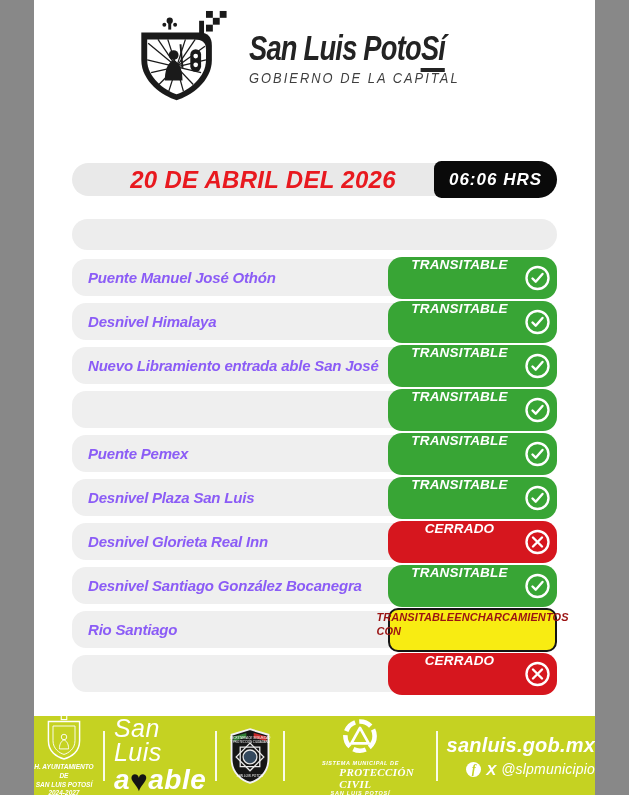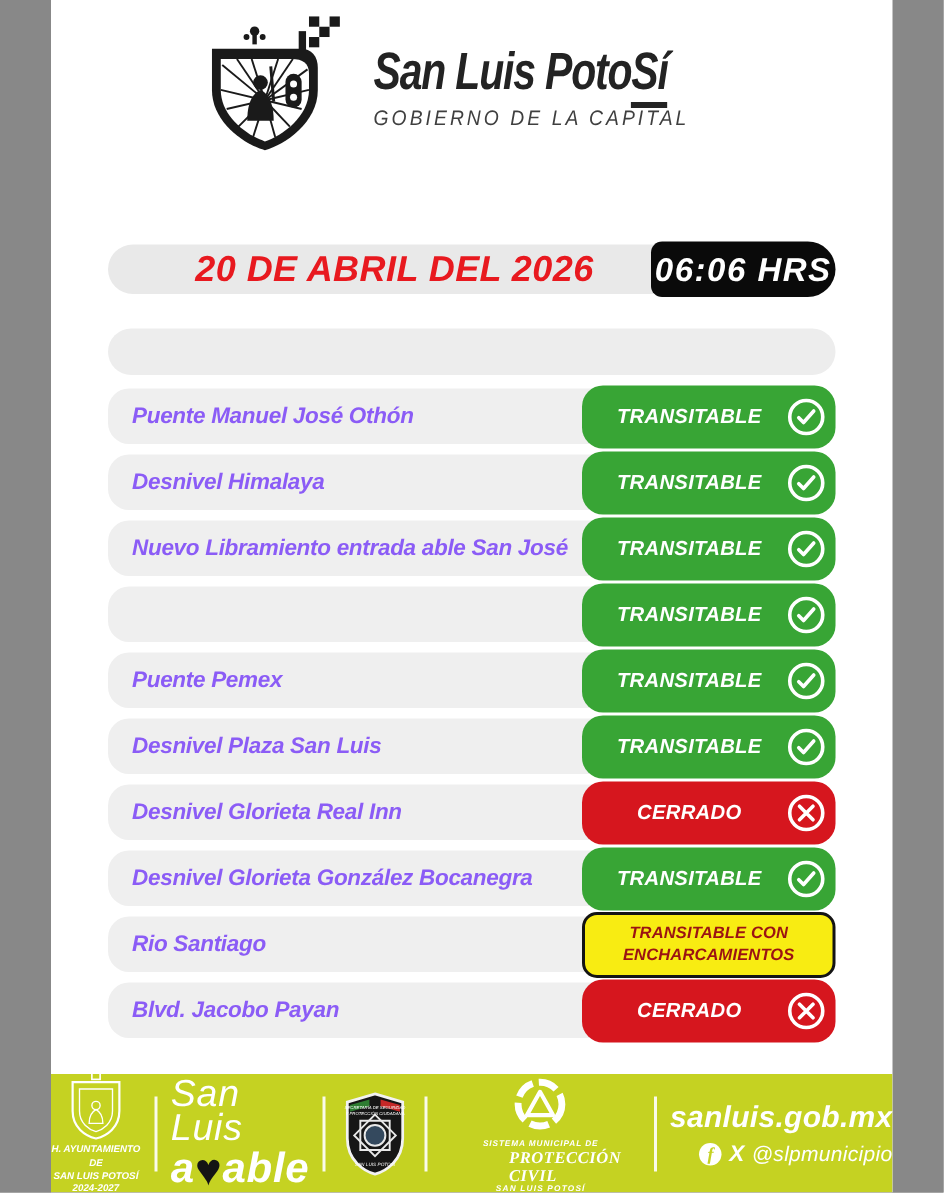--- a/index.html
+++ b/index.html
@@ -38,50 +38,50 @@
   .date-pill {
     position:absolute; left:38px; top:163px; width:382px; height:33px;
     background:#e9e9e9; border-radius:17px;
     display:flex; align-items:center; justify-content:center;
     font-weight:bold; font-size:24px; color:var(--date-red,#e8191f); letter-spacing:0.3px;
   }
   .time-pill {
     position:absolute; left:400px; right:38px; top:161px; height:37px;
     background:#0a0a0a; border-radius:8px 20px 20px 8px;
     display:flex; align-items:center; justify-content:center;
-    font-weight:bold; font-size:22px; color:#ffffff; letter-spacing:1px;
+    font-weight:bold; font-size:17px; color:#ffffff; letter-spacing:1px;
   }
   
   .empty-pill {
     position:absolute; left:38px; right:38px; top:219px; height:31px;
     background:#ededed; border-radius:16px;
   }
   
   .rows { position:absolute; top:259px; left:38px; right:38px; }
   .row {
     position:relative; height:37px; margin-bottom:7px;
     background:#efefef; border-radius:14px;
     display:flex; align-items:center;
   }
   .road-label {
     padding-left:16px; font-weight:bold; font-size:15px; color:#8b5cf6; letter-spacing:-0.2px;
     white-space:nowrap;
   }
   .badge {
     position:absolute; right:0; top:-2.5px; height:42px; width:169px;
-    border-radius:14px; display:flex; align-items:center; justify-content:center;margin-left:48px;
+    border-radius:14px; display:flex; justify-content:center;margin-left:48px;
   }
   .badge .badge-text {
     font-weight:bold; font-size:13.5px; color:#ffffff; letter-spacing:0.2px; padding-right:26px;
   }
   .badge.transitable { background:var(--green,#38a535); }
   .badge.cerrado     { background:var(--red,#d6161e); }
   .badge.encharcamientos {
     background:var(--yellow,#f8ec12); border:2px solid #141414; border-radius:10px;
-    flex-direction:column; justify-content:center; top:-3.5px; height:44px;
+    flex-direction:row; justify-content:center; top:-3.5px; height:44px;
   }
   .badge.encharcamientos .badge-line {
     font-weight:bold; font-size:11px; line-height:1.3; color:#9b1313; letter-spacing:0.1px;
   }
   .badge-icon { position:absolute; right:6px; top:50%; transform:translateY(-50%); width:27px; height:27px; }
   .badge-icon svg { display:block; width:100%; height:100%; }
   
   .footer {
     position:absolute; left:0; right:0; top:716px; bottom:0;
     background:var(--lime,#c5d222);
@@ -247,40 +247,39 @@
           <span class="badge-text">CERRADO</span>
           <span class="badge-icon">
             <svg viewBox="0 0 27 27">
               <circle cx="13.5" cy="13.5" r="11" fill="none" stroke="#fff" stroke-width="2.4"></circle>
               <path d="M9 9 L18 18 M18 9 L9 18" stroke="#fff" stroke-width="2.4" stroke-linecap="round"></path>
             </svg>
           </span>
         </div>
       </div>
       <div class="row">
-        <span class="road-label">Desnivel Glorieta González Bocanegra</span>
+        <span class="road-label">Desnivel Santiago González Bocanegra</span>
         <div class="badge transitable">
           <span class="badge-text">TRANSITABLE</span>
           <span class="badge-icon">
             <svg viewBox="0 0 27 27">
               <circle cx="13.5" cy="13.5" r="11" fill="none" stroke="#fff" stroke-width="2.4"></circle>
               <path d="M8.5 14 l3.2 3.2 L18.5 9.5" fill="none" stroke="#fff" stroke-width="2.4" stroke-linecap="round" stroke-linejoin="round"></path>
             </svg>
           </span>
         </div>
       </div>
       <div class="row">
         <span class="road-label">Rio Santiago</span>
         <div class="badge encharcamientos">
           <span class="badge-line">TRANSITABLE CON</span>
           <span class="badge-line">ENCHARCAMIENTOS</span>
         </div>
       </div>
       <div class="row">
-        <span class="road-label">Blvd. Jacobo Payan</span>
         <div class="badge cerrado">
           <span class="badge-text">CERRADO</span>
           <span class="badge-icon">
             <svg viewBox="0 0 27 27">
               <circle cx="13.5" cy="13.5" r="11" fill="none" stroke="#fff" stroke-width="2.4"></circle>
               <path d="M9 9 L18 18 M18 9 L9 18" stroke="#fff" stroke-width="2.4" stroke-linecap="round"></path>
             </svg>
           </span>
         </div>
       </div>

